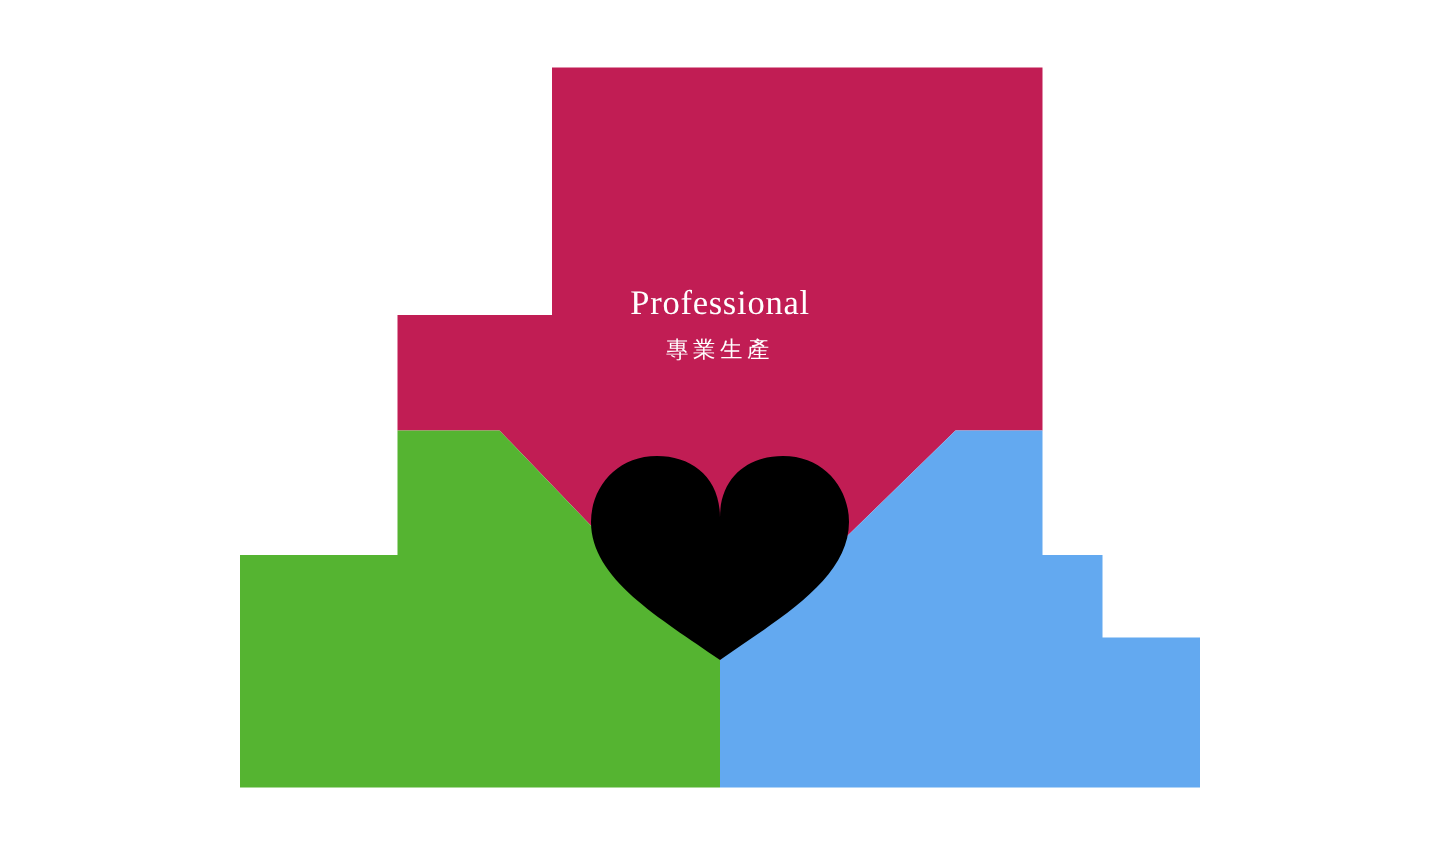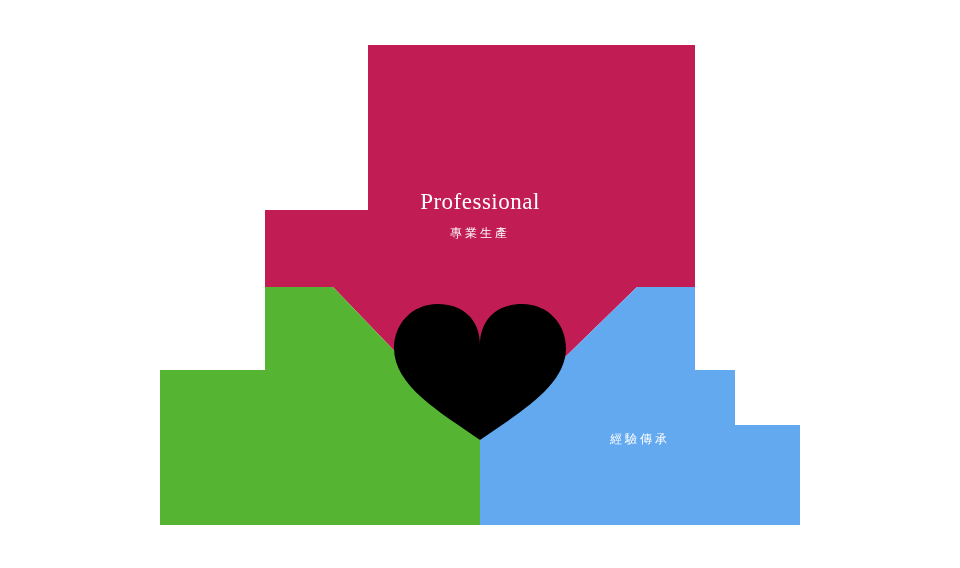--- a/index.html
+++ b/index.html
@@ -9,22 +9,22 @@
     overflow:hidden;
   }
   .stage{position:relative;width:960px;height:504px;}
   .stage svg{position:absolute;left:0;top:0;}
   .label-group{
     position:absolute;width:300px;text-align:center;color:#ffffff;
     pointer-events:none;
   }
   .label-en{font-size:23px;line-height:27px;letter-spacing:0.5px;}
   .label-zh{
-    font-size:12px;line-height:18px;margin-top:10px;letter-spacing:3px;
-    font-family:Liberation Mono, monospace;
+    font-size:15px;line-height:18px;margin-top:10px;letter-spacing:3px;
+    font-family:Liberation Serif, serif;
   }
   .lg-professional{left:330px;top:188px;}
   .lg-nature{left:170px;top:421px;}
   .lg-experience{left:490px;top:421px;}
 </style>
 </head>
 <body>
 
 <div class="stage">
   <svg viewBox="0 0 960 568" width="960" height="568" aria-hidden="true">
@@ -34,15 +34,14 @@
     <path d="M480,345 C480,318 461,304 438,304 C411,304 394,325 394,348 C394,386 440,412 480,440 C520,412 566,386 566,348 C566,325 549,304 522,304 C499,304 480,318 480,345 Z" fill="#000000"></path>
   </svg>
 
   <div class="label-group lg-professional">
     <div class="label-en">Professional</div>
     <div class="label-zh">專業生產</div>
   </div>
 
 
   <div class="label-group lg-experience">
-    <div class="label-zh">經驗傳承</div>
   </div>
 </div>
 
 </body></html>

